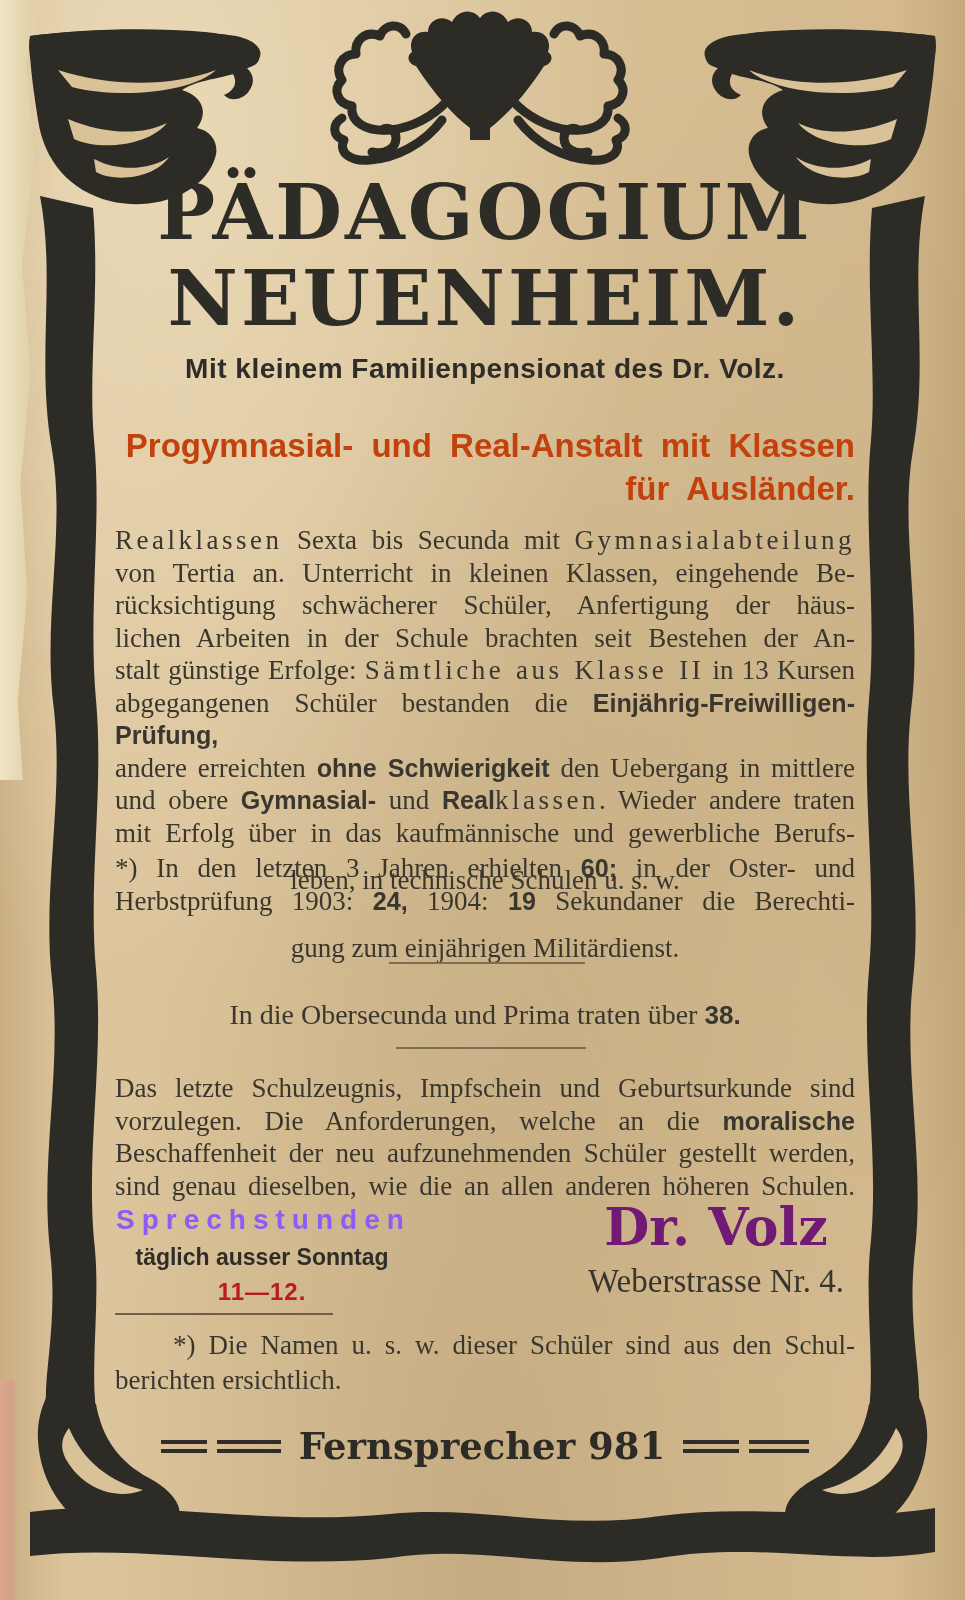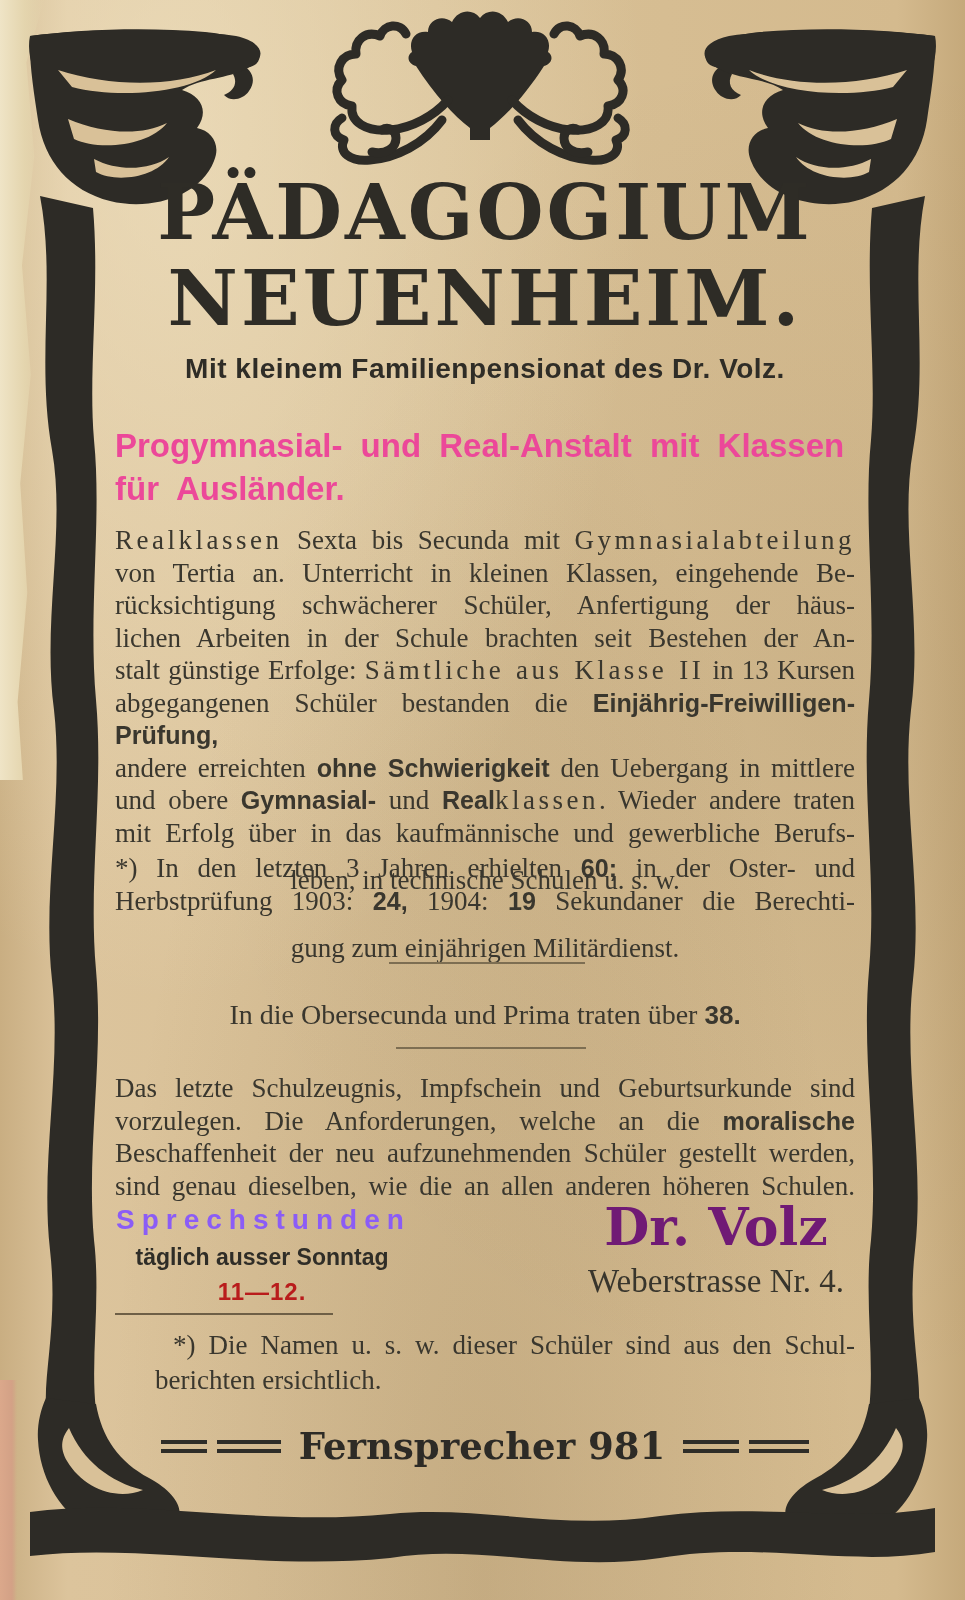--- a/index.html
+++ b/index.html
@@ -24,25 +24,25 @@
   .frame-svg{left:0;top:0;}
 
   
   .col{left:115px;width:740px;}
   .center{text-align:center;margin-top:15px;}
   .title{font-family:"DejaVu Serif",serif;font-weight:bold;color:#2e2c26;
          font-size:77px;letter-spacing:3px;line-height:84px;text-align:center;}
   .subtitle{font-family:"Liberation Sans",sans-serif;font-weight:bold;font-size:28px;
          color:#2f2d27;text-align:center;letter-spacing:.5px;}
   .heading{font-family:"Liberation Sans",sans-serif;font-weight:bold;font-size:33px;
-         color:#ec4899;text-align:left;line-height:43px;word-spacing:9px;}
+         color:#c2410c;text-align:right;line-height:43px;word-spacing:9px;}
   .bodytext{font-size:27px;line-height:32.5px;color:#3a372e;}
   .tline{text-align:justify;text-align-last:justify;}
   .tline.center{text-align:center;text-align-last:center;}
-  .tline.left{text-align:left;text-align-last:left;margin-left:40px;}
+  .tline.left{text-align:left;text-align-last:left;}
   .tline.indent{text-indent:58px;}
   .bold{font-family:"Liberation Sans",sans-serif;font-weight:bold;font-size:.93em;letter-spacing:0;}
   .spaced{letter-spacing:3.5px;}
   .rule{height:2px;background:#7d6e52;}
   .office-label{font-family:"Liberation Sans",sans-serif;font-weight:bold;font-size:28px;
         letter-spacing:7px;color:#8b5cf6;}
   .office-l2{font-family:"Liberation Sans",sans-serif;font-weight:bold;font-size:23px;
         text-align:center;color:#2f2d27;margin-top:8px;}
   .office-l3{font-family:"Liberation Sans",sans-serif;font-weight:bold;font-size:24px;
         text-align:center;color:#b91c1c;margin-top:7px;letter-spacing:1px;}

